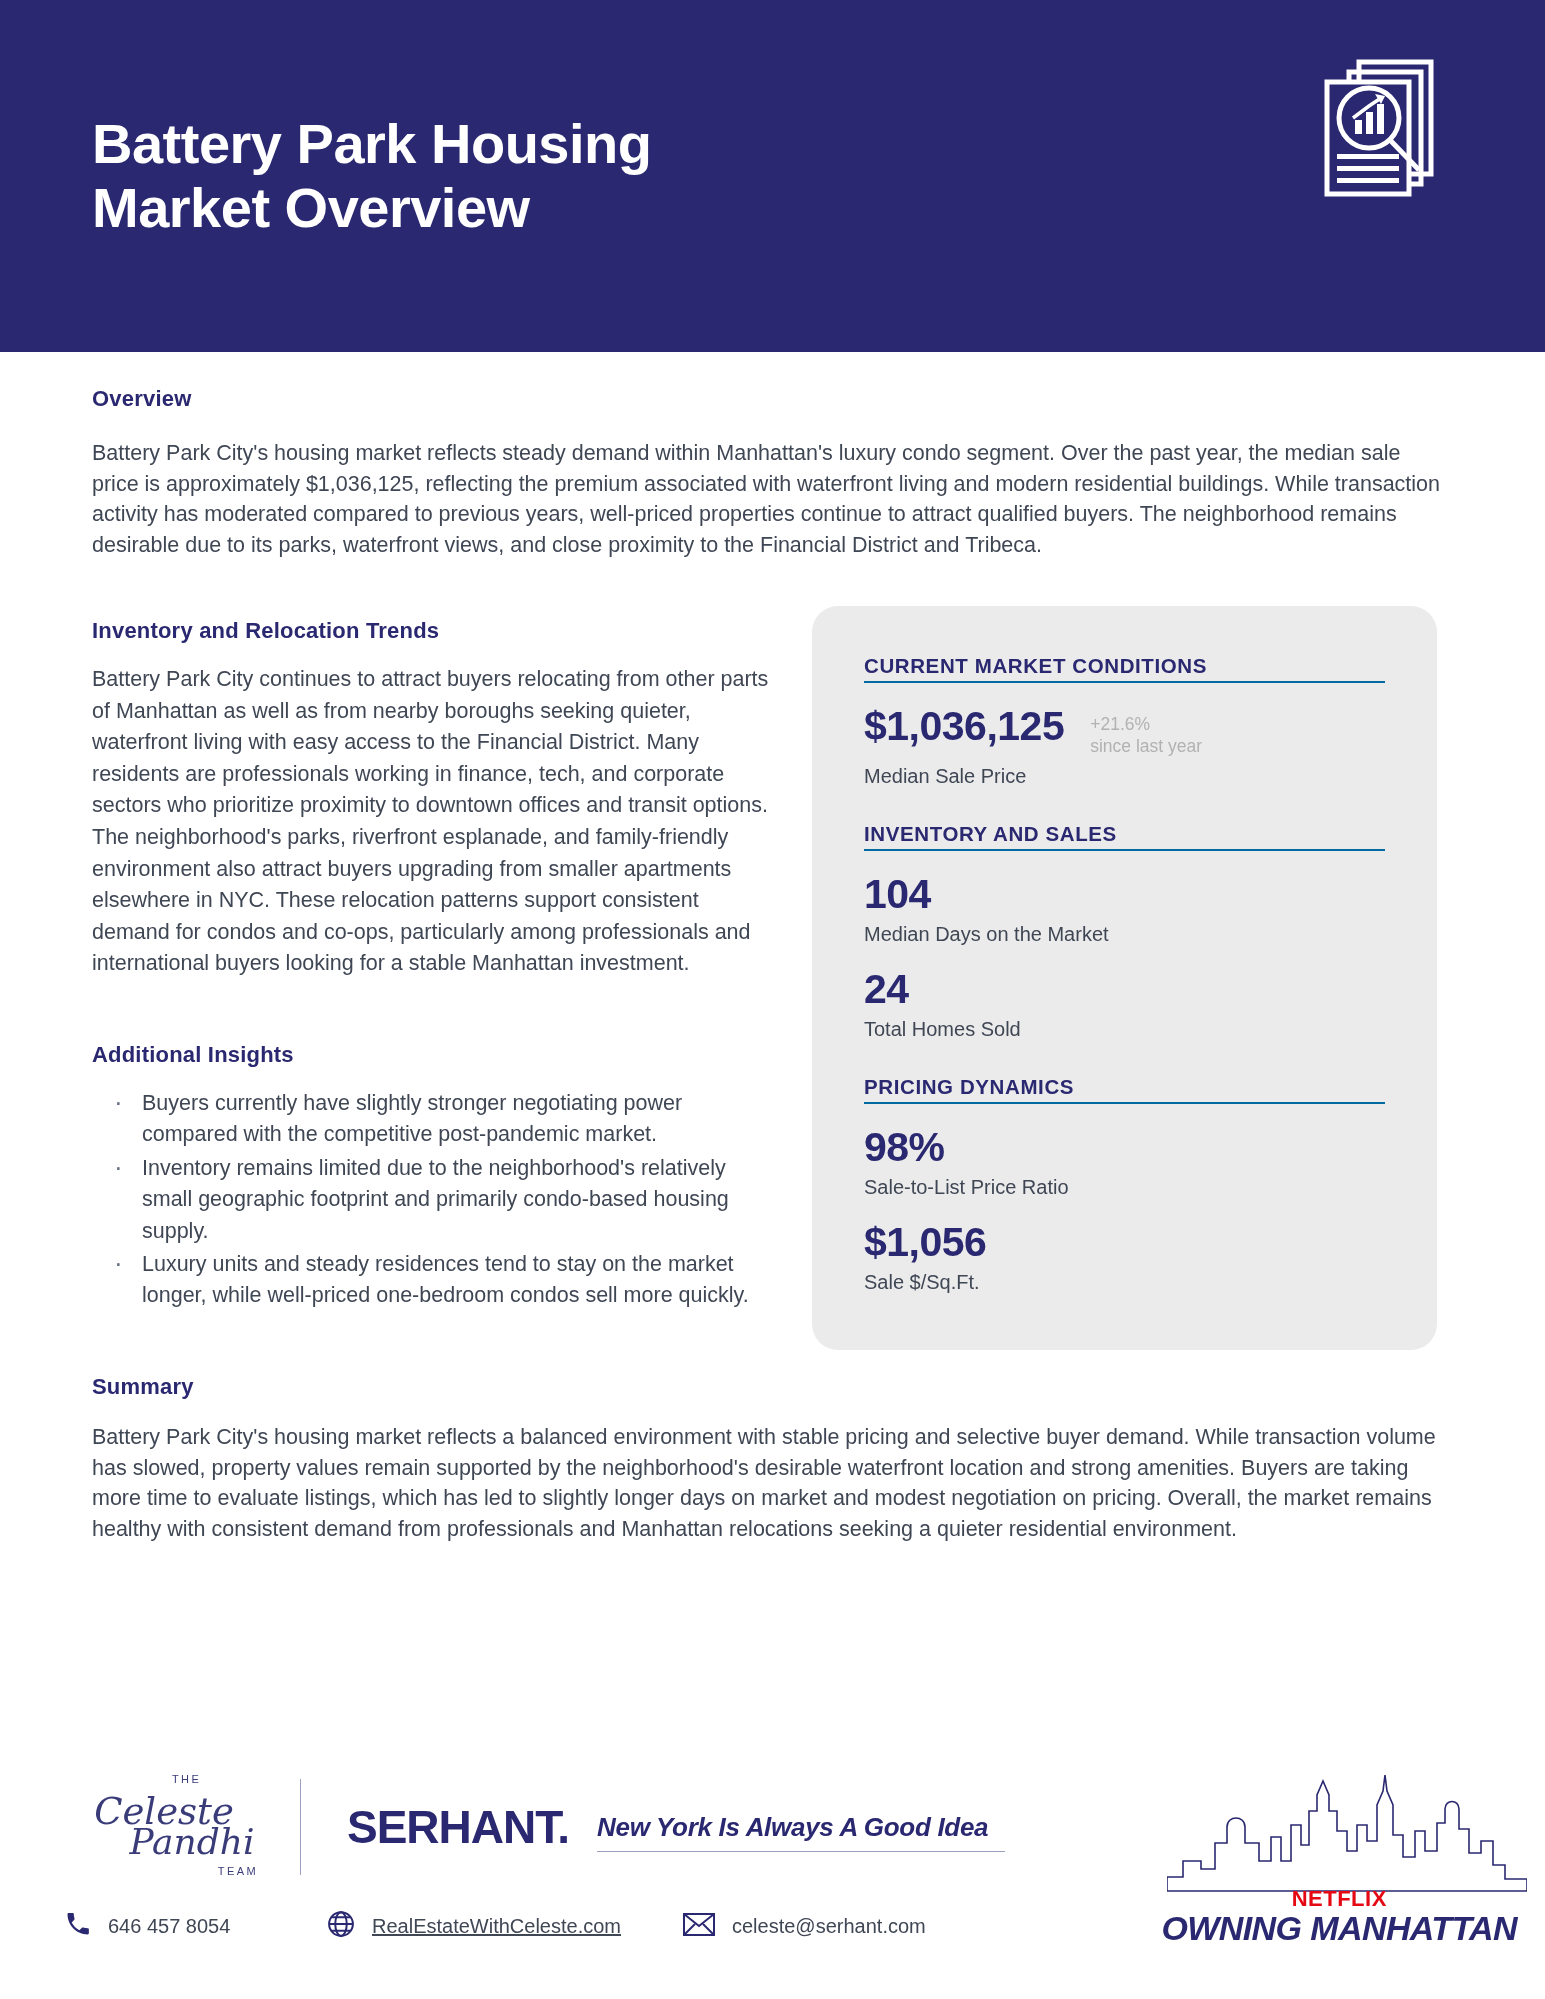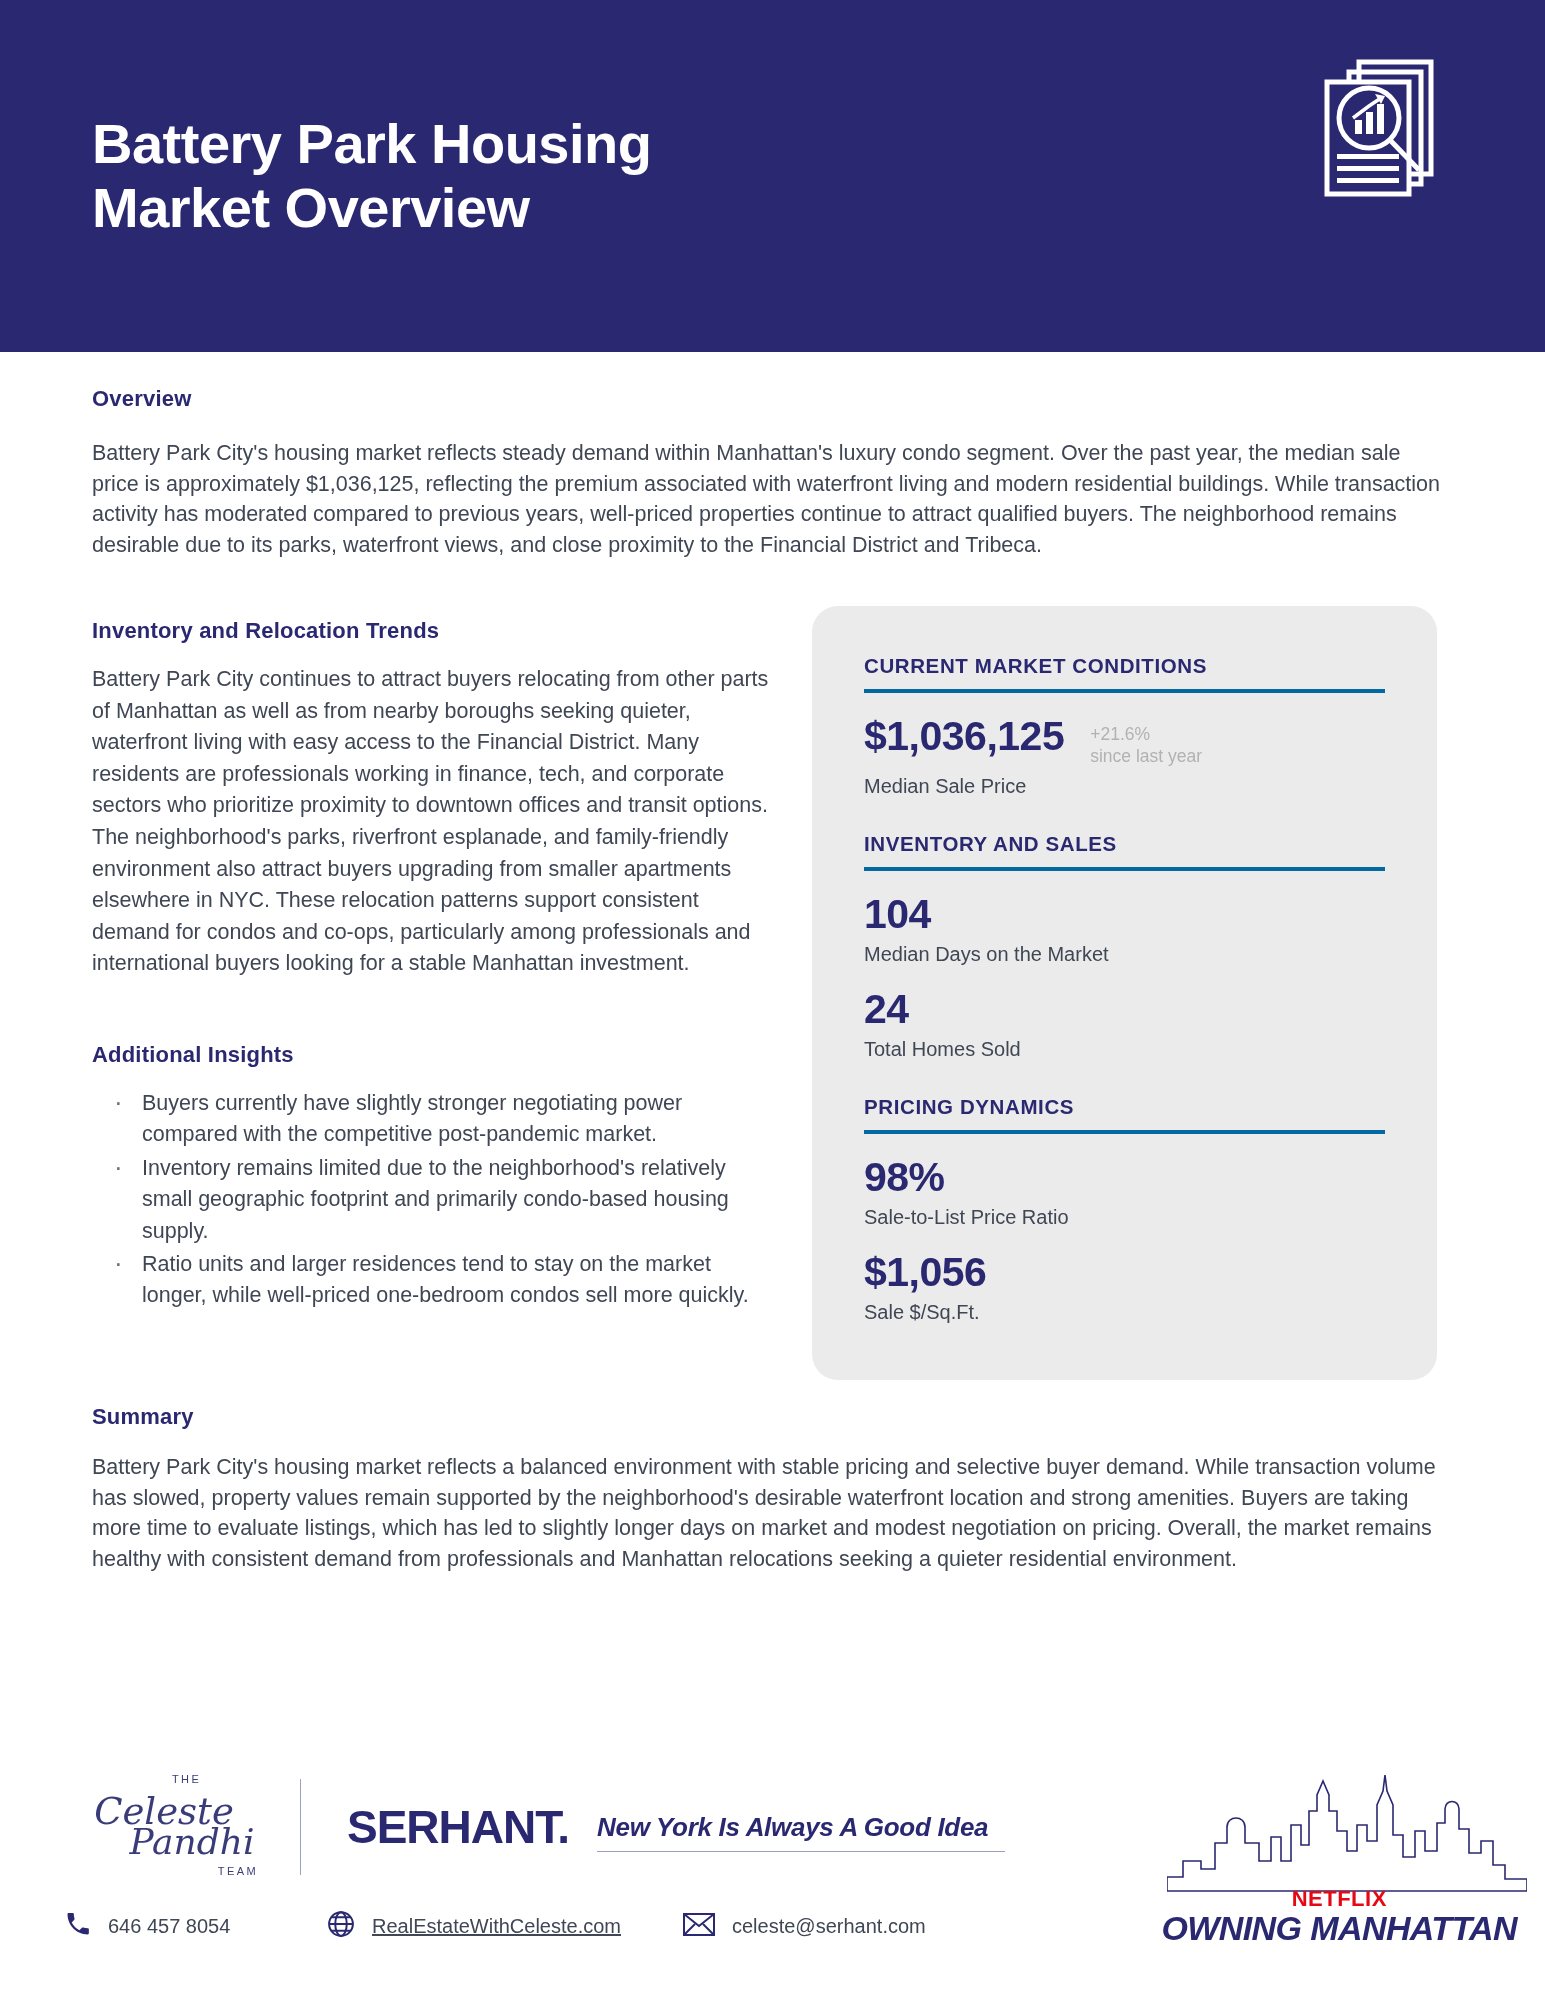--- a/index.html
+++ b/index.html
@@ -109,22 +109,22 @@
     margin-top: -12px;
   }
   .stat-group { margin-bottom: 34px; }
   .stat-group:last-child { margin-bottom: 0; }
 
   .stat-group-title {
     color: #2a2870;
     font-size: 20.5px;
     font-weight: bold;
     letter-spacing: 0.6px;
-    padding-bottom: 11px;
-    border-bottom: 4px solid #0369a1;
+    padding-bottom: 3px;
+    border-bottom: 2px solid #0369a1;
   }
   .stat-item { margin-top: 22px; }
   .stat-row {
     display: flex;
     align-items: flex-start;
     gap: 26px;
   }
   .stat-value {
     color: #2a2870;
     font-size: 41px;
@@ -311,21 +311,21 @@
       <div>
         <h2 class="section-heading">Inventory and Relocation Trends</h2>
         <p class="body-text">Battery Park City continues to attract buyers relocating from other parts of Manhattan as well as from nearby boroughs seeking quieter, waterfront living with easy access to the Financial District. Many residents are professionals working in finance, tech, and corporate sectors who prioritize proximity to downtown offices and transit options. The neighborhood's parks, riverfront esplanade, and family-friendly environment also attract buyers upgrading from smaller apartments elsewhere in NYC. These relocation patterns support consistent demand for condos and co-ops, particularly among professionals and international buyers looking for a stable Manhattan investment.</p>
       </div>
 
       <div class="insights">
         <h2 class="section-heading">Additional Insights</h2>
         <ul>
           <li>Buyers currently have slightly stronger negotiating power compared with the competitive post-pandemic market.</li>
           <li>Inventory remains limited due to the neighborhood's relatively small geographic footprint and primarily condo-based housing supply.</li>
-          <li>Ratio units and larger residences tend to stay on the market longer, while well-priced one-bedroom condos sell more quickly.</li>
+          <li>Luxury units and steady residences tend to stay on the market longer, while well-priced one-bedroom condos sell more quickly.</li>
         </ul>
       </div>
 
     </div>
 
     <div class="stat-card">
 
       <div class="stat-group">
         <div class="stat-group-title">CURRENT MARKET CONDITIONS</div>
         <div class="stat-item">

